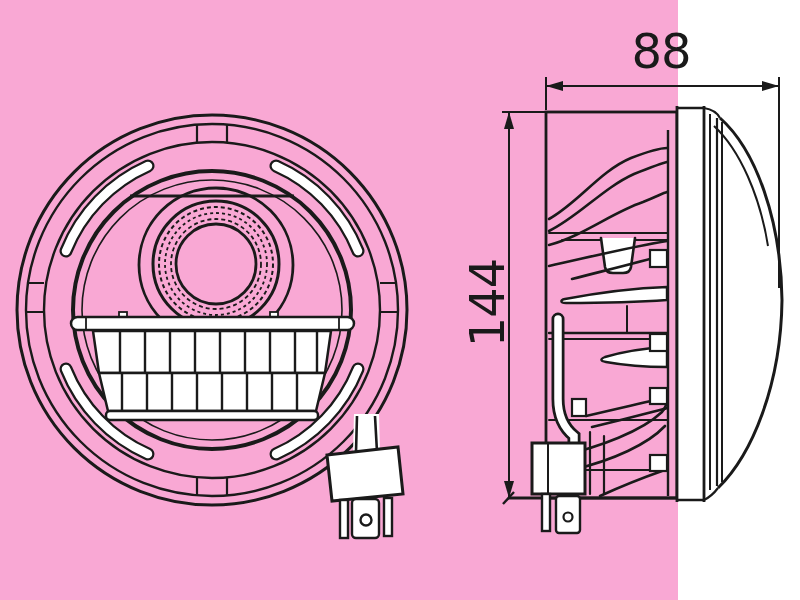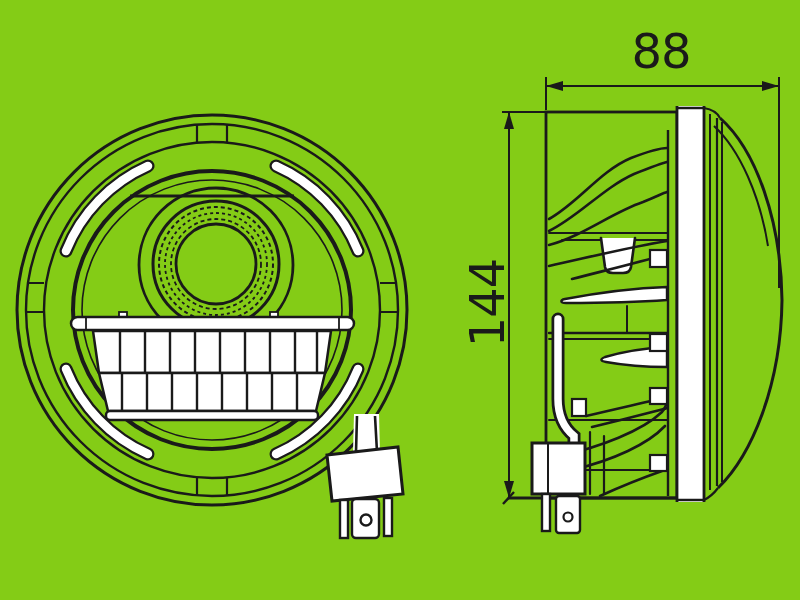--- a/index.html
+++ b/index.html
@@ -2,21 +2,21 @@
 <html><head>
 <meta charset="utf-8">
 <style>
   html,body{margin:0;padding:0;}
   body{
     width:800px;height:600px;
     background:#ffffff;
     font-family:"DejaVu Sans","Liberation Sans",sans-serif;
     overflow:hidden;
   }
-  .canvas{position:relative;width:800px;height:600px;background:#84cc16;}
+  .canvas{position:relative;width:678px;height:600px;background:#f9a8d4;}
   svg{display:block;}
   .dim-text{
     font-family:"DejaVu Sans","Liberation Sans",sans-serif;
     font-size:48px;
     fill:#1a1a1a;
     letter-spacing:-1px;
   }
 </style>
 </head>
 <body>

